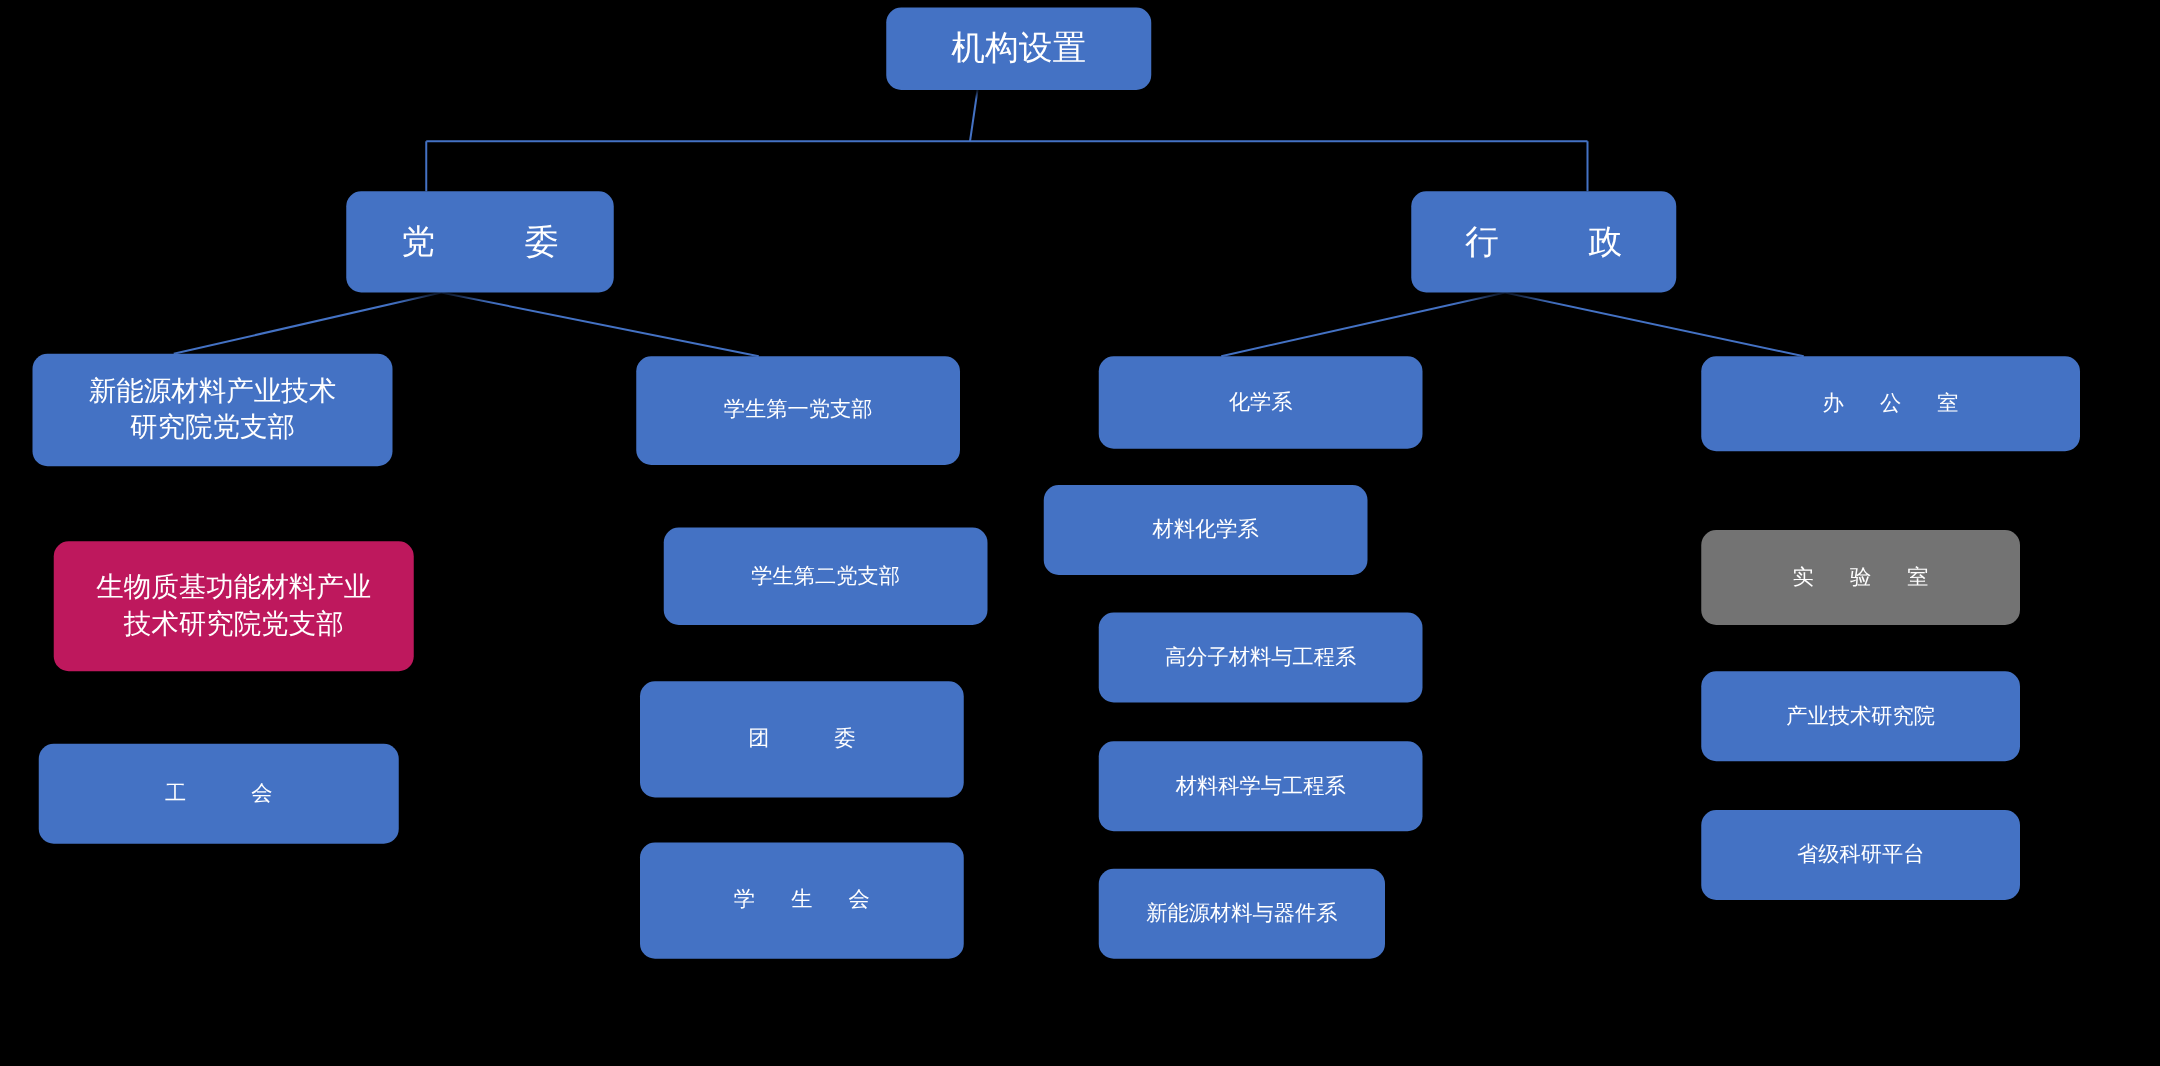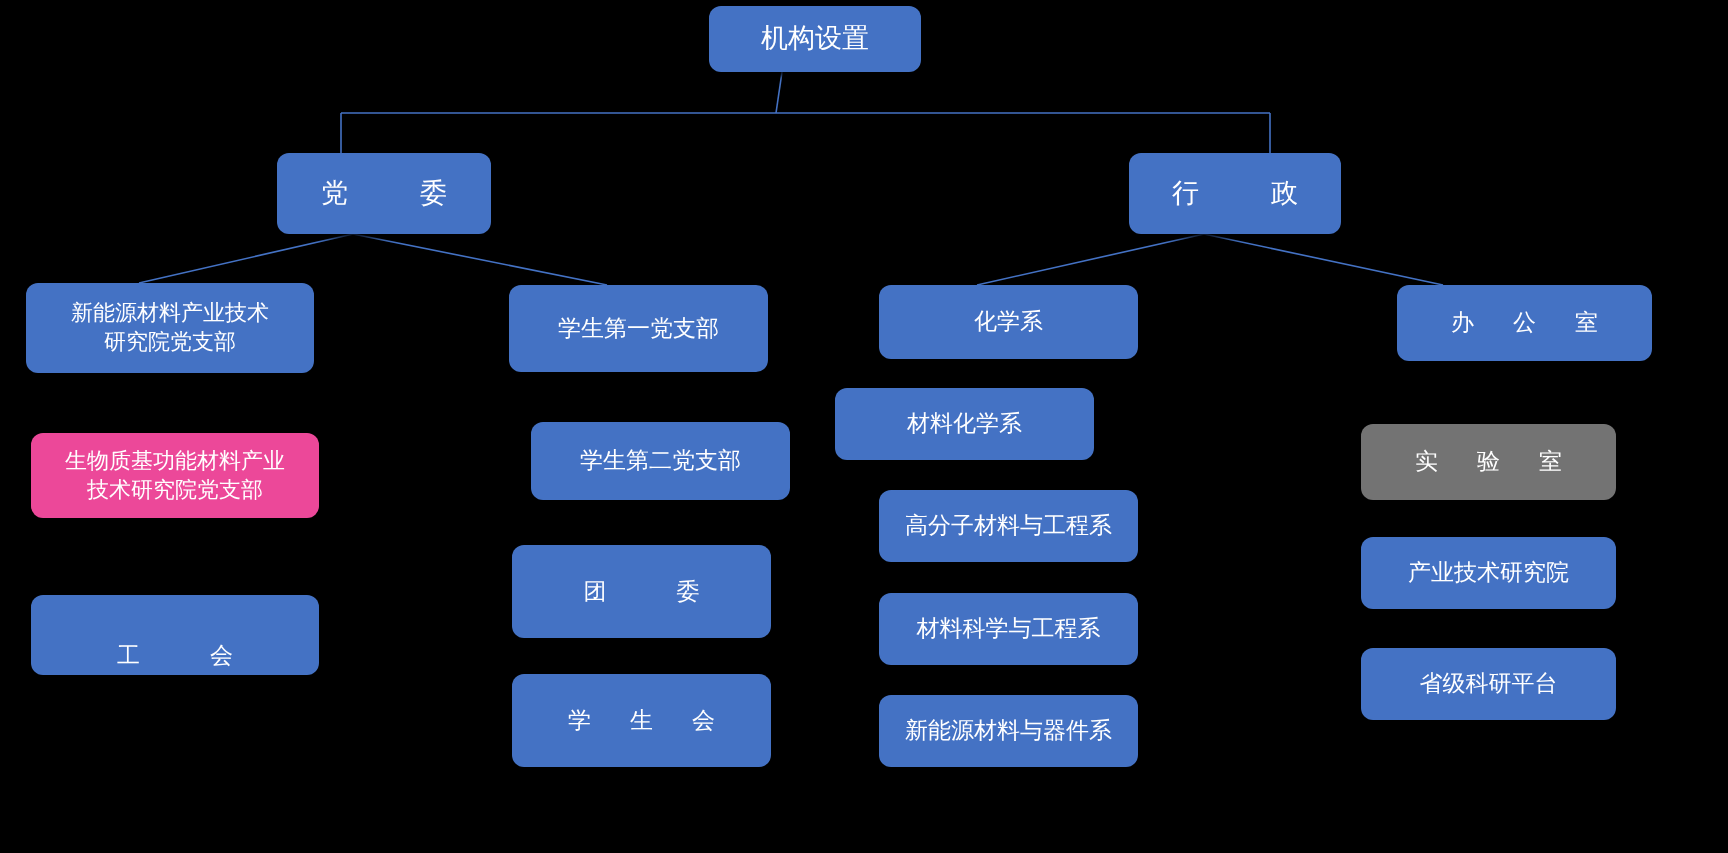--- a/index.html
+++ b/index.html
@@ -19,21 +19,21 @@
     display:flex;align-items:center;justify-content:center;
     text-align:center;
     line-height:1.30;
     box-shadow:3px 4px 5px rgba(0,0,0,0.85);
     padding:4px 8px;
     white-space:pre-line;
     margin-left:31px;
   }
   .n-root   {font-size:27px;}
   .n-lvl1   {font-size:27px;letter-spacing:0.22em;text-indent:0.22em;text-align:center;}
-  .n-lvl2   {font-size:23px;}
+  .n-lvl2   {font-size:17px;}
   .n-sp2    {letter-spacing:0.35em;text-indent:0.35em;}
   .n-two    {font-size:22px;}
 </style>
 </head>
 <body>
 
 <div id="canvas">
   <svg class="links" id="links-layer" viewBox="0 0 1728 853" xmlns="http://www.w3.org/2000/svg">
       <line x1="782" y1="72" x2="776" y2="113" stroke="#4472C4" stroke-width="1.6"></line>
       <line x1="341" y1="113" x2="1270" y2="113" stroke="#4472C4" stroke-width="1.6"></line>
@@ -42,31 +42,31 @@
       <line x1="353" y1="234" x2="139" y2="283" stroke="#4472C4" stroke-width="1.6"></line>
       <line x1="353" y1="234" x2="607" y2="285" stroke="#4472C4" stroke-width="1.6"></line>
       <line x1="1204" y1="234" x2="977" y2="285" stroke="#4472C4" stroke-width="1.6"></line>
       <line x1="1204" y1="234" x2="1443" y2="285" stroke="#4472C4" stroke-width="1.6"></line>
     </svg>
   <div id="nodes-layer">
       <div class="node n-root" style="left: 678px; top: 6px; width: 212px; height: 66px; background: rgb(68, 114, 196); color: rgb(255, 255, 255);"><span>机构设置</span></div>
       <div class="node n-lvl1" style="left: 246px; top: 153px; width: 214px; height: 81px; background: rgb(68, 114, 196); color: rgb(255, 255, 255);"><span>党　　委</span></div>
       <div class="node n-two" style="left: -5px; top: 283px; width: 288px; height: 90px; background: rgb(68, 114, 196); color: rgb(255, 255, 255);"><span>新能源材料产业技术
 研究院党支部</span></div>
-      <div class="node n-two" style="left: 0px; top: 433px; width: 288px; height: 85px; background: #ec4899; color: rgb(255, 255, 255);"><span>生物质基功能材料产业
+      <div class="node n-two" style="left: 12px; top: 433px; width: 288px; height: 104px; background: #be185d; color: rgb(255, 255, 255);"><span>生物质基功能材料产业
 技术研究院党支部</span></div>
-      <div class="node n-lvl2 n-sp2" style="left: 0px; top: 595px; width: 288px; height: 80px; background: rgb(68, 114, 196); color: rgb(255, 255, 255); align-items: flex-end;"><span>工　　会</span></div>
+      <div class="node n-lvl2 n-sp2" style="left: 0px; top: 595px; width: 288px; height: 80px; background: rgb(68, 114, 196); color: rgb(255, 255, 255);"><span>工　　会</span></div>
       <div class="node n-lvl2" style="left: 478px; top: 285px; width: 259px; height: 87px; background: rgb(68, 114, 196); color: rgb(255, 255, 255);"><span>学生第一党支部</span></div>
       <div class="node n-lvl2" style="left: 500px; top: 422px; width: 259px; height: 78px; background: rgb(68, 114, 196); color: rgb(255, 255, 255);"><span>学生第二党支部</span></div>
       <div class="node n-lvl2 n-sp2" style="left: 481px; top: 545px; width: 259px; height: 93px; background: rgb(68, 114, 196); color: rgb(255, 255, 255);"><span>团　　委</span></div>
       <div class="node n-lvl2 n-sp2" style="left: 481px; top: 674px; width: 259px; height: 93px; background: rgb(68, 114, 196); color: #ffffff;"><span>学　生　会</span></div>
       <div class="node n-lvl1" style="left: 1098px; top: 153px; width: 212px; height: 81px; background: rgb(68, 114, 196); color: rgb(255, 255, 255);"><span>行　　政</span></div>
       <div class="node n-lvl2" style="left: 848px; top: 285px; width: 259px; height: 74px; background: rgb(68, 114, 196); color: rgb(255, 255, 255);"><span>化学系</span></div>
       <div class="node n-lvl2" style="left: 804px; top: 388px; width: 259px; height: 72px; background: rgb(68, 114, 196); color: rgb(255, 255, 255);"><span>材料化学系</span></div>
       <div class="node n-lvl2" style="left: 848px; top: 490px; width: 259px; height: 72px; background: rgb(68, 114, 196); color: rgb(255, 255, 255);"><span>高分子材料与工程系</span></div>
       <div class="node n-lvl2" style="left: 848px; top: 593px; width: 259px; height: 72px; background: rgb(68, 114, 196); color: rgb(255, 255, 255);"><span>材料科学与工程系</span></div>
-      <div class="node n-lvl2" style="left: 848px; top: 695px; width: 259px; height: 72px; background: rgb(68, 114, 196); color: rgb(255, 255, 255);"><span>新能源材料与器件系</span></div>
-      <div class="node n-lvl2 n-sp2" style="left: 1366px; top: 285px; width: 255px; height: 76px; background: rgb(68, 114, 196); color: rgb(255, 255, 255);"><span>办　公　室</span></div>
+      <div class="node n-lvl2" style="left: 848px; top: 695px; width: 229px; height: 72px; background: rgb(68, 114, 196); color: rgb(255, 255, 255);"><span>新能源材料与器件系</span></div>
+      <div class="node n-lvl2 n-sp2" style="left: 1330px; top: 285px; width: 303px; height: 76px; background: rgb(68, 114, 196); color: rgb(255, 255, 255);"><span>办　公　室</span></div>
       <div class="node n-lvl2 n-sp2" style="left: 1330px; top: 424px; width: 255px; height: 76px; background: #737373; color: rgb(255, 255, 255);"><span>实　验　室</span></div>
       <div class="node n-lvl2" style="left: 1330px; top: 537px; width: 255px; height: 72px; background: rgb(68, 114, 196); color: rgb(255, 255, 255);"><span>产业技术研究院</span></div>
       <div class="node n-lvl2" style="left: 1330px; top: 648px; width: 255px; height: 72px; background: rgb(68, 114, 196); color: rgb(255, 255, 255);"><span>省级科研平台</span></div>
     </div>
 </div>
 
 </body></html>

